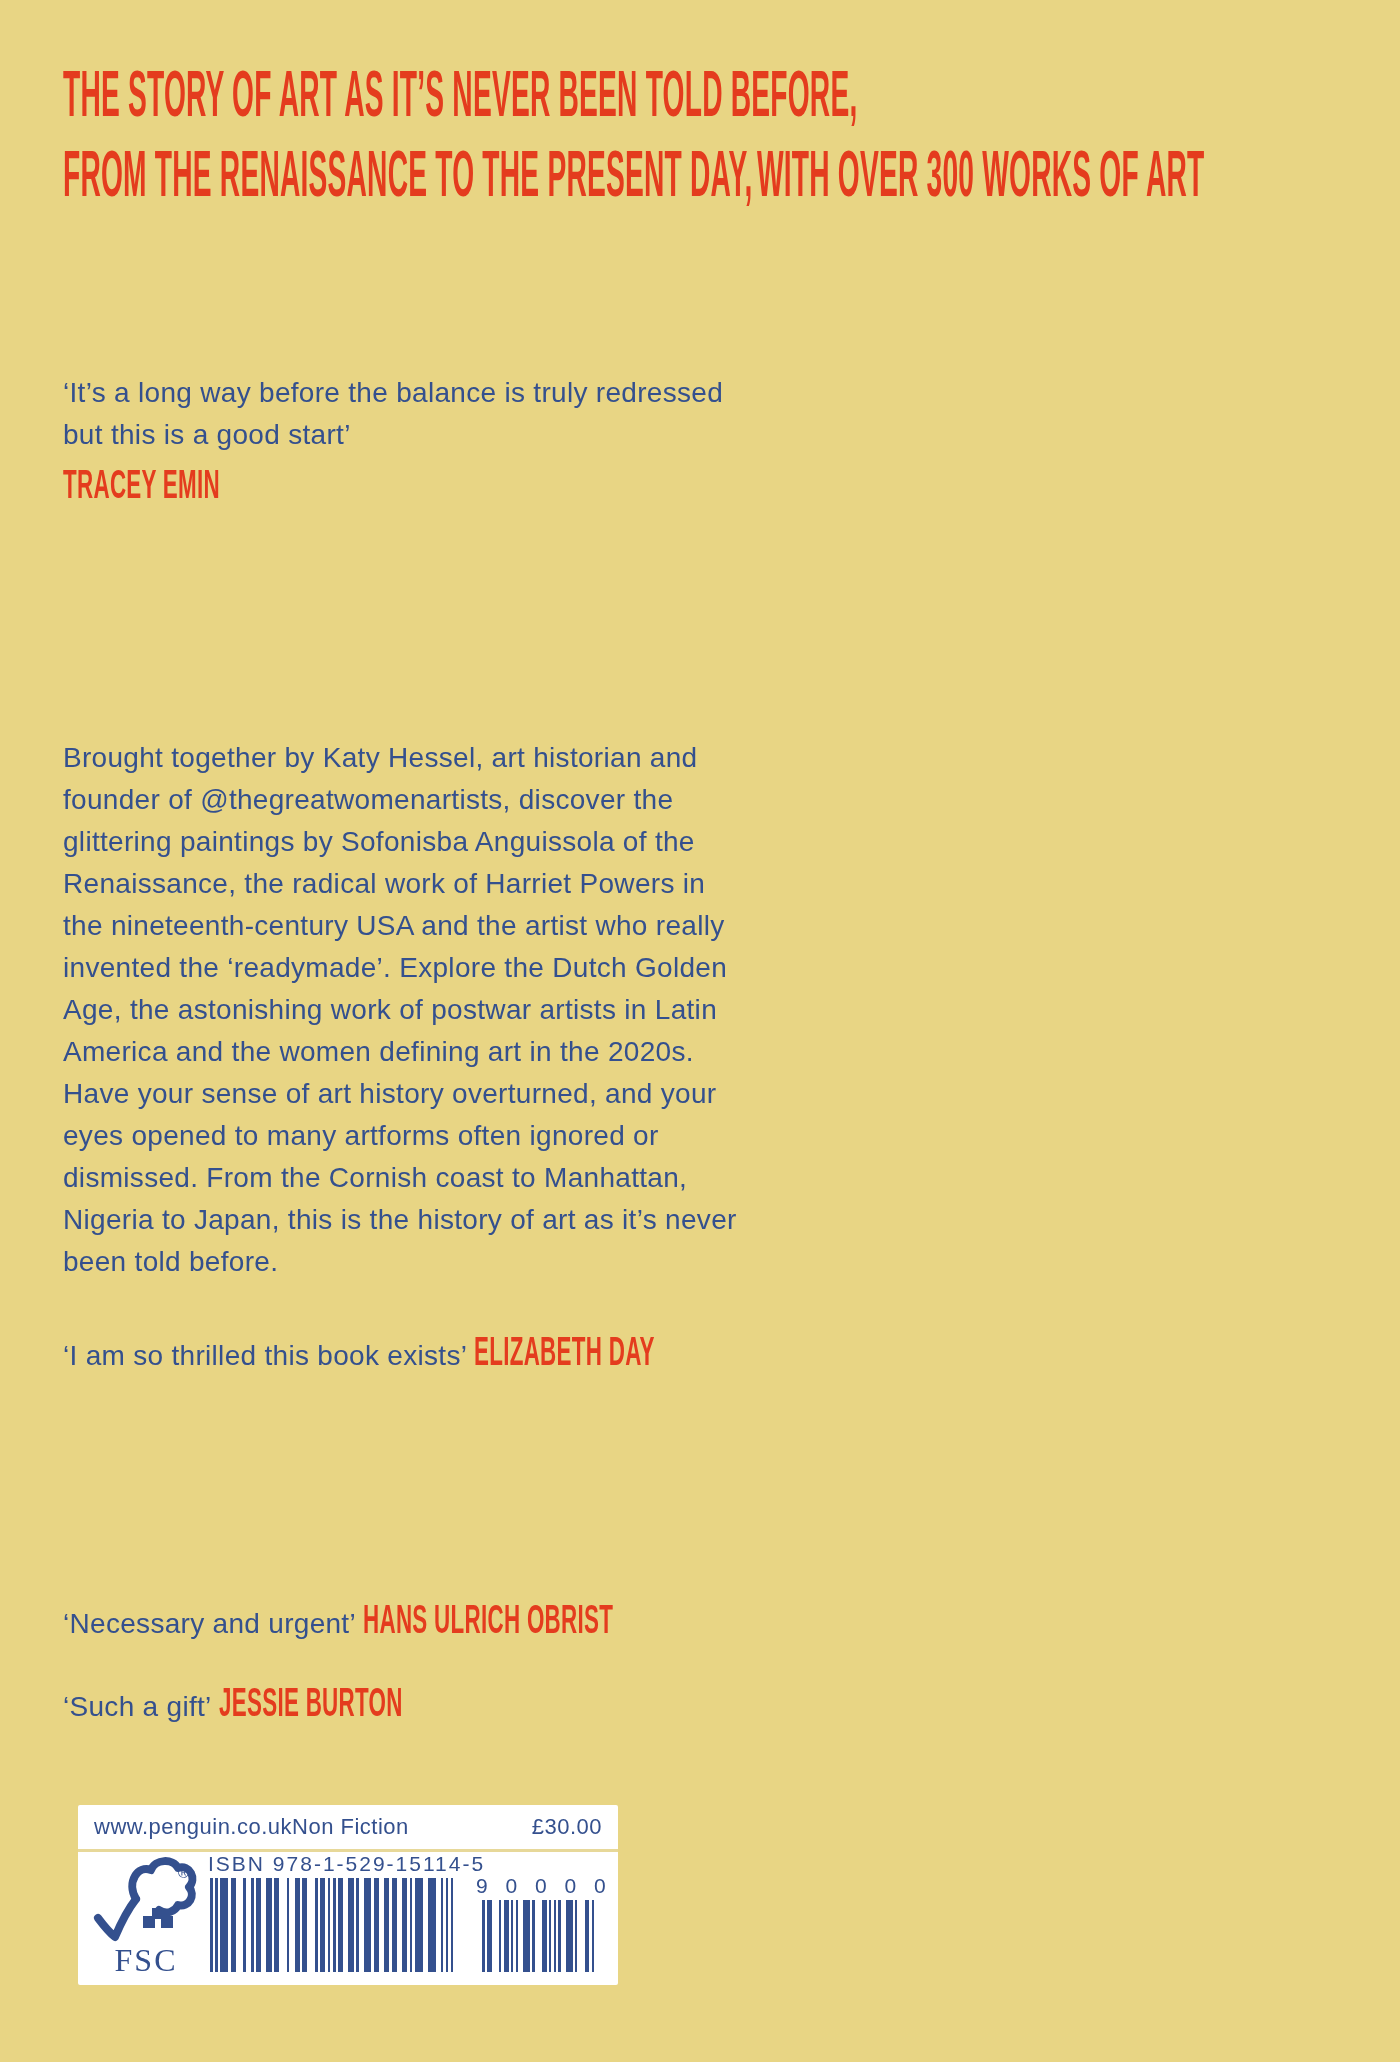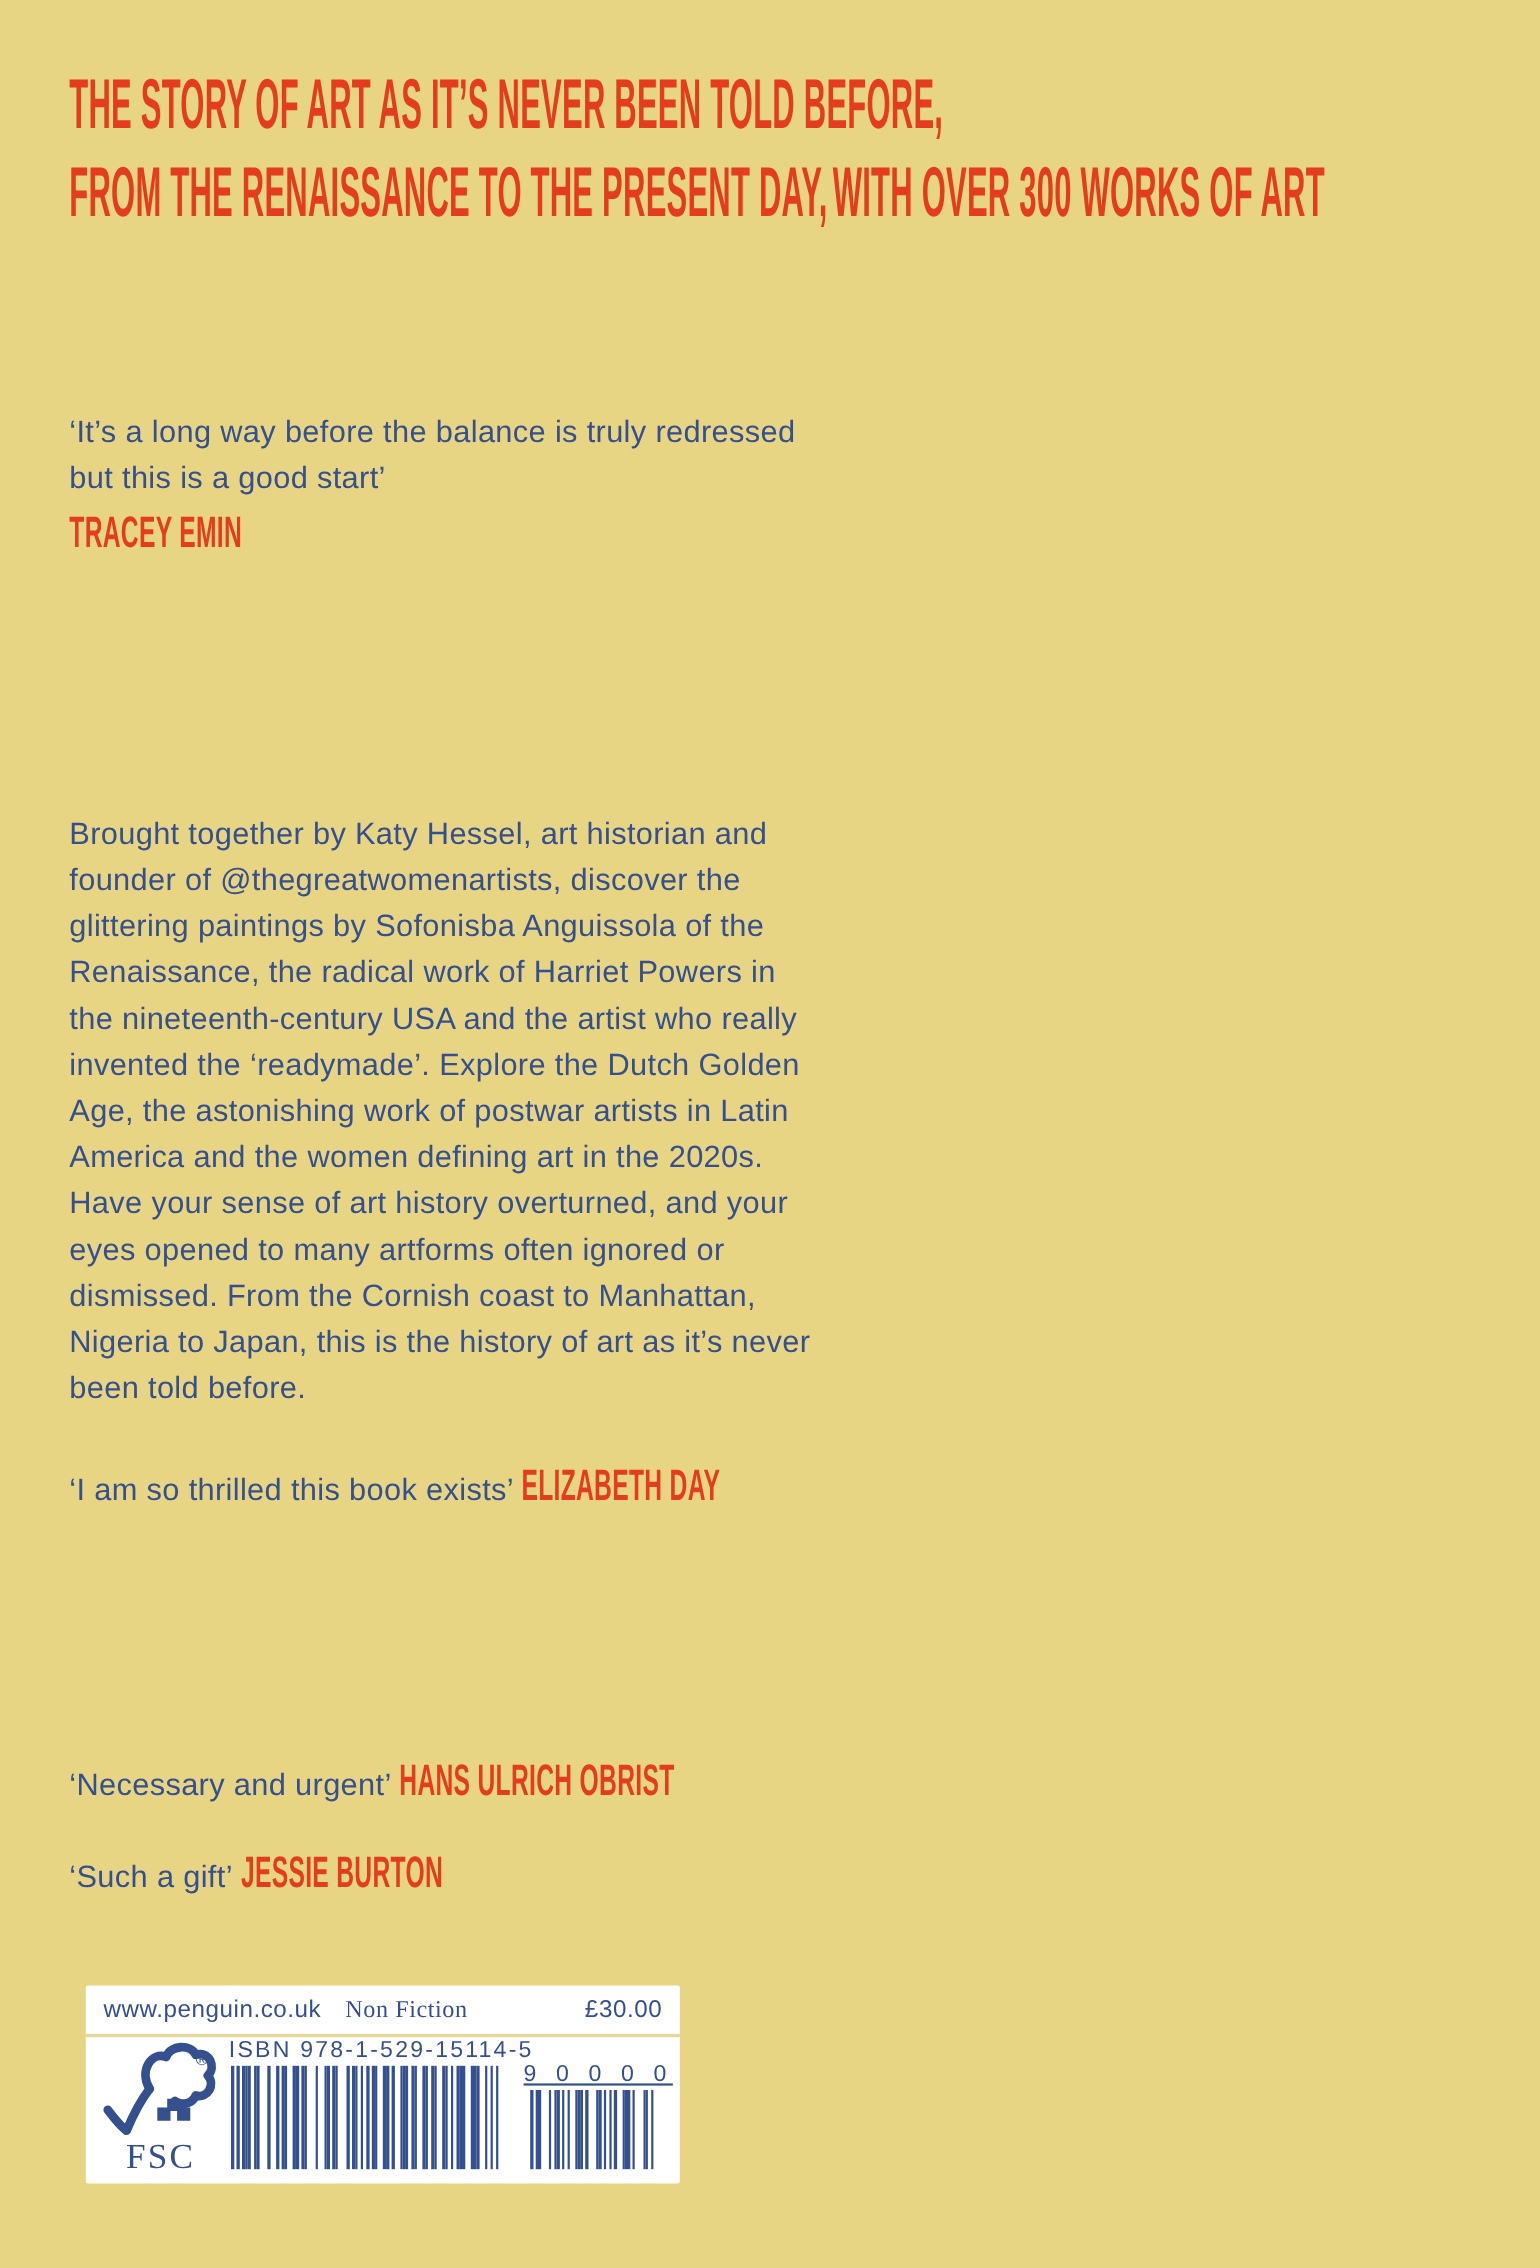--- a/index.html
+++ b/index.html
@@ -30,34 +30,34 @@
   .footer-box{
     position:absolute;left:78px;top:1805px;width:540px;height:180px;
     background:#ffffff;border-radius:2px;color:#34508e;
   }
   .box-row{
     display:flex;align-items:center;height:44px;padding:0 16px;
     font-size:22px;letter-spacing:0.5px;
   }
   .box-row .cell{flex:1;}
   .cell-left{text-align:left;}
-  .cell-mid{text-align:center;font-family:Liberation Serif, serif;}
+  .cell-mid{}
   .cell-right{text-align:right;}
   .box-divider{height:3px;background:#e7d899;width:100%;}
   .box-body{position:relative;height:133px;}
   .isbn{
     position:absolute;left:130px;top:0px;width:246px;text-align:center;
     font-size:21px;letter-spacing:2px;white-space:nowrap;
   }
   .barcode{position:absolute;display:flex;}
   .barcode-main{left:132px;top:26px;width:244px;height:94px;}
   .barcode-supp{left:402px;top:48px;width:114px;height:72px;}
   .supp-digits{
     position:absolute;left:398px;top:22px;width:122px;text-align:center;
-    font-size:21px;letter-spacing:6px;white-space:nowrap;text-decoration:underline;
+    font-size:21px;letter-spacing:6px;white-space:nowrap;
   }
   .fsc-wrap{position:absolute;left:12px;top:4px;width:110px;height:126px;text-align:center;}
   .reg-mark{position:absolute;left:100px;top:12px;font-size:15px;color:#34508e;}
 </style>
 </head>
 <body>
 
 <div class="page">
 
   <div class="headline">

